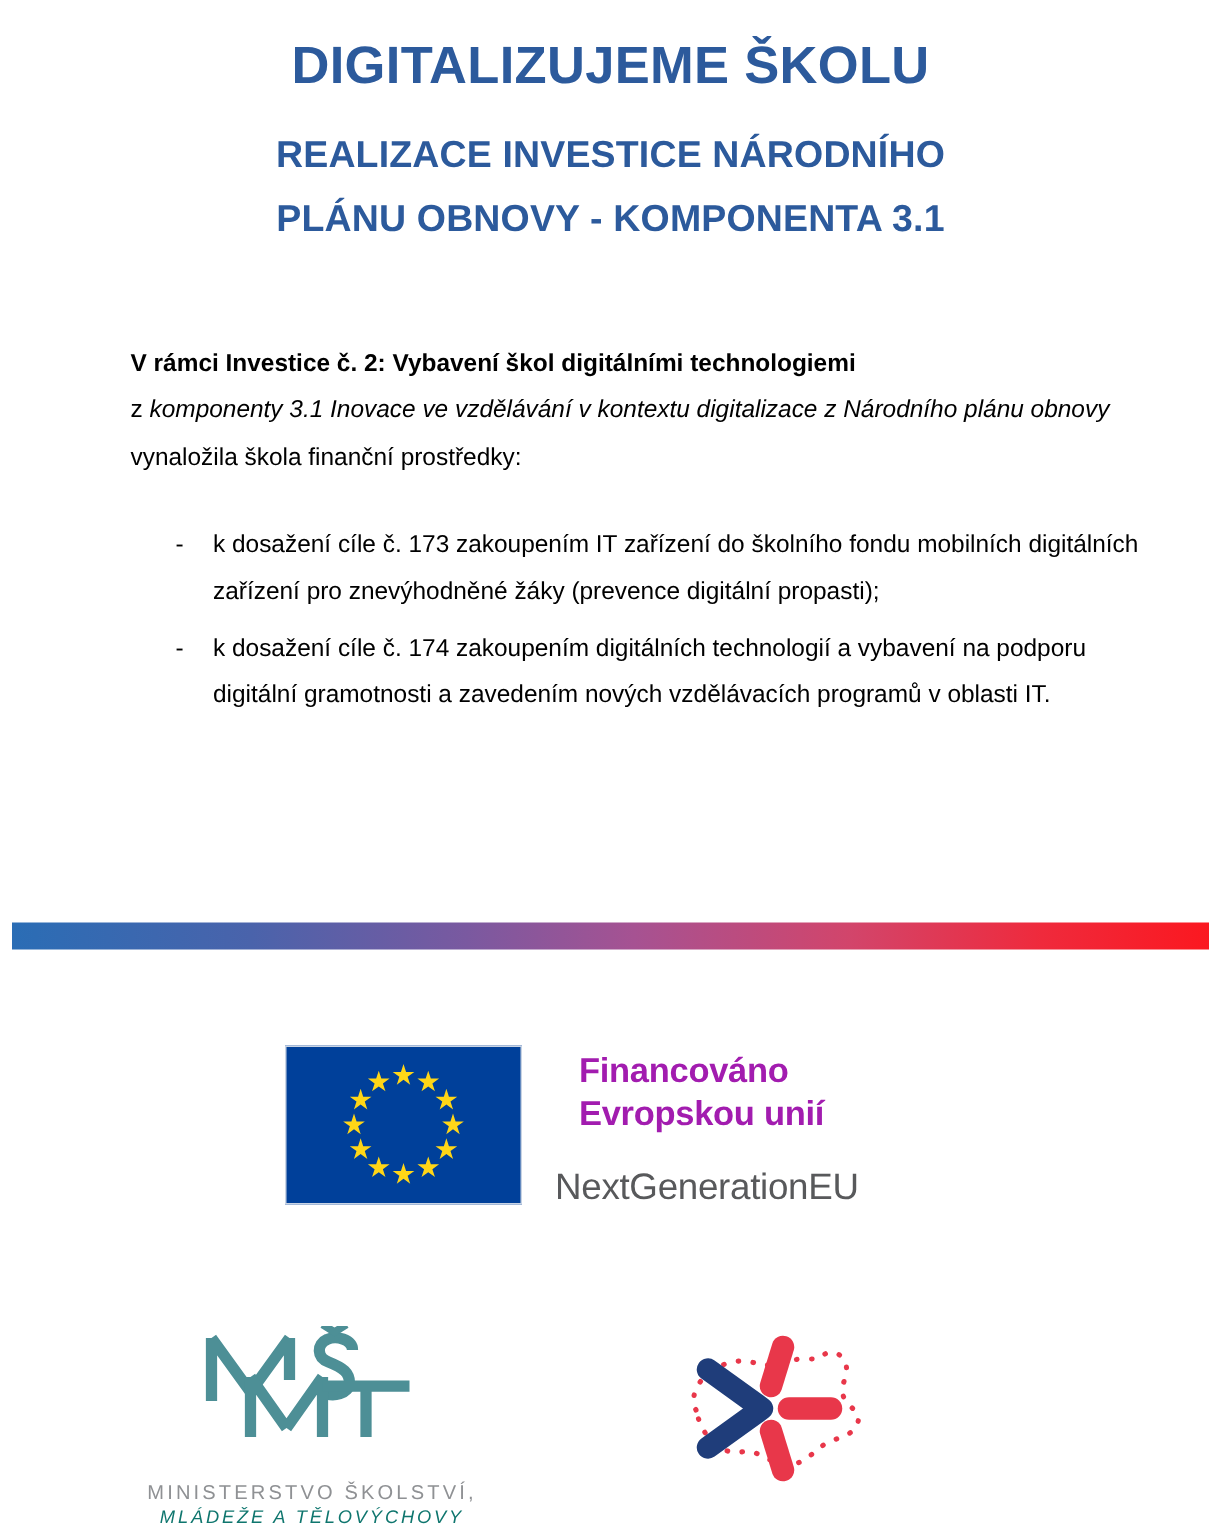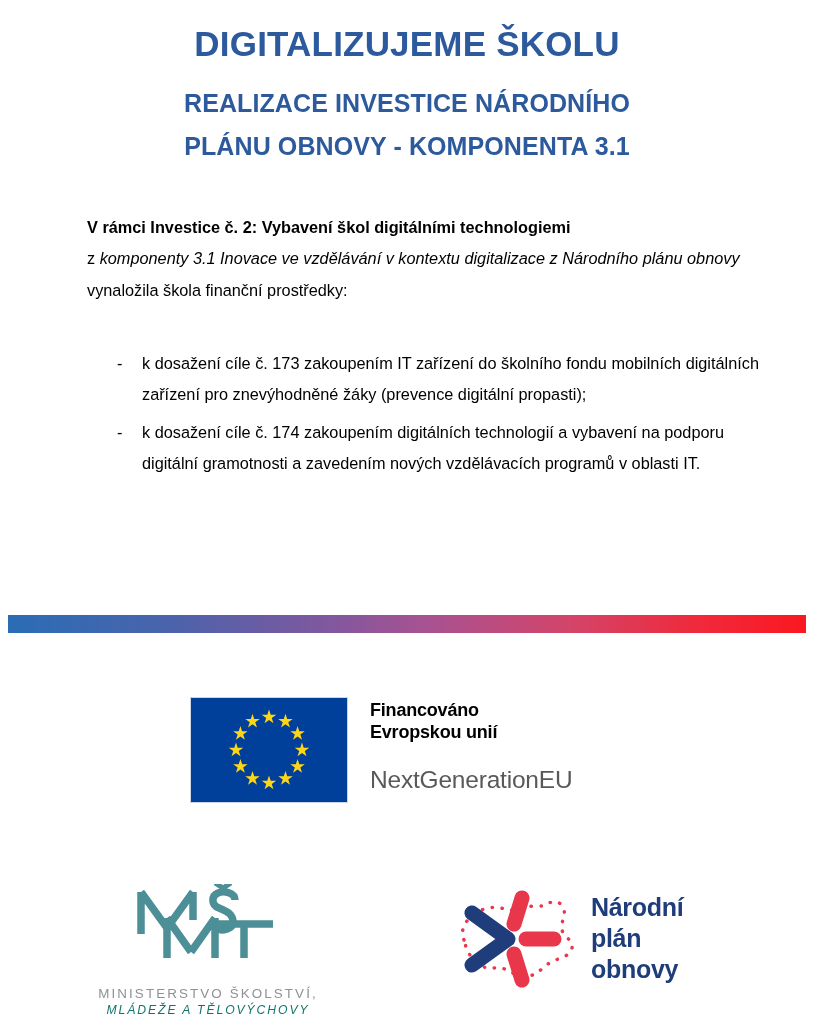--- a/index.html
+++ b/index.html
@@ -18,21 +18,21 @@
     letter-spacing:.2px;line-height:1.15;margin:0;
   }
   .sub-title{
     margin:0;padding-top:18px;
     font-size:25px;font-weight:bold;color:#2c5a9c;
     line-height:1.72;letter-spacing:.1px;
   }
   .sub-title .l{display:block;}
 
   
-  .body-block{position:absolute;left:87px;top:212px;width:660px;}
+  .body-block{position:absolute;left:87px;top:227px;width:660px;}
   .para{font-size:16.3px;line-height:1.93;color:#000;margin:0;}
   .para .bold{font-weight:bold;display:block;}
   .para .it{font-style:italic;}
 
   .bullets{position:absolute;left:87px;top:348px;width:680px;}
   .bullet{
     display:flex;align-items:flex-start;
     font-size:16.3px;line-height:1.93;color:#000;
     margin:0 0 6px 0;
   }
@@ -46,22 +46,22 @@
   }
 
   
   .eu-row{position:absolute;left:190px;top:697px;display:flex;align-items:flex-start;}
   .eu-flag{
     position:relative;width:158px;height:106px;background:#00409a;
     border:1px solid #c9d4e4;box-sizing:border-box;flex:0 0 158px;
   }
   .eu-text{margin-left:22px;padding-top:2px;}
   .eu-line{
-    font-size:18px;font-weight:bold;color:#000000;
-    line-height:1.24;white-space:nowrap;letter-spacing:-.2px;
+    font-size:23px;font-weight:bold;color:#a21caf;
+    line-height:1.24;white-space:nowrap;letter-spacing:-.2px;margin-left:16px;
   }
   .eu-next{
     font-size:24.5px;color:#58595b;line-height:1.3;margin-top:20px;
     white-space:nowrap;letter-spacing:-.2px;font-weight:normal;
   }
 
   
   .msmt{position:absolute;left:88px;top:884px;width:240px;text-align:center;}
   .msmt-mark{height:78px;}
   .msmt-cap1{
@@ -171,20 +171,15 @@
           <path d="M24,25 L60,51 L24,77"></path>
         </g>
 
         <g stroke="#e8374a" stroke-width="15" stroke-linecap="round">
           <line x1="74" y1="10" x2="66" y2="36"></line>
           <line x1="78" y1="51" x2="106" y2="51"></line>
           <line x1="66" y1="66" x2="74" y2="92"></line>
         </g>
       </svg>
     </div>
-    <div class="npo-text">
-      <div class="npo-line">Národní</div>
-      <div class="npo-line">plán</div>
-      <div class="npo-line">obnovy</div>
-    </div>
   </div>
 
 </div>
 
 </body></html>

